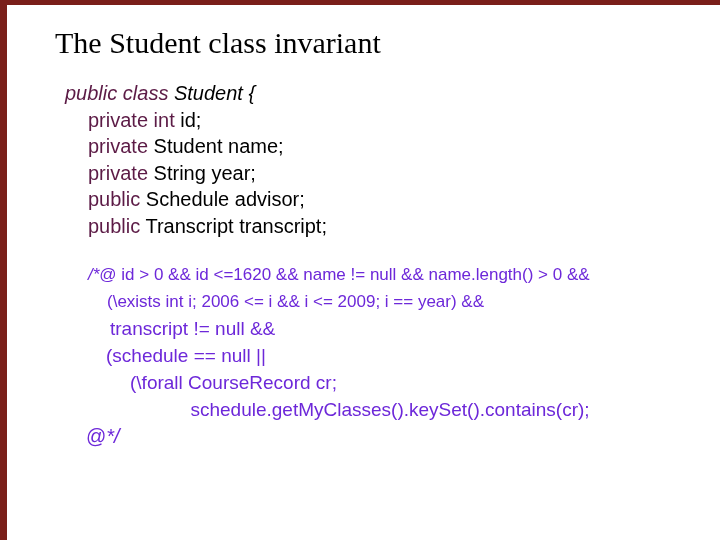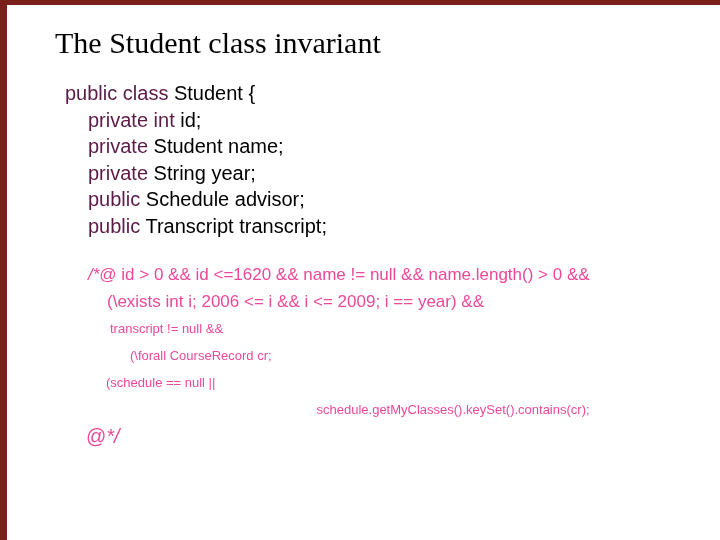--- a/index.html
+++ b/index.html
@@ -33,31 +33,31 @@
   }
   .code {
     position: absolute; left: 62px; top: 80px;
     color: #000000;
     font-size: 20px;
   }
   .decl {
     line-height: 26.5px;
     white-space: pre;
   }
-  .decl.first  { padding-left: 3px; }
+  .decl.first  { padding-left: 3px; font-style: italic; }
   .decl.indent { padding-left: 26px; }
   .kw { color: #5c1b46; }
   .invariant { margin-top: 22px; }
   .inv-line {
     line-height: 27px;
     white-space: pre;
-    color: #ec4899;
+    color: #6d28d9;
   }
   .s17 { font-size: 17px; }
-  .s19 { font-size: 13px; }
+  .s19 { font-size: 19px; }
   .s20 { font-size: 20px; }
   .italic { font-style: italic; }
   .il1 { padding-left: 26px; }
   .il2 { padding-left: 45px; }
   .il3 { padding-left: 48px; }
   .il4 { padding-left: 44px; }
   .il5 { padding-left: 68px; }
   .il6 { padding-left: 123px; text-align: right; }
   .il7 { padding-left: 121px; }
   .il8 { padding-left: 24px; }
@@ -76,19 +76,19 @@
     <div class="decl indent"><span class="kw">private int</span><span> id;</span></div>
     <div class="decl indent"><span class="kw">private</span><span> Student name;</span></div>
     <div class="decl indent"><span class="kw">private</span><span> String year;</span></div>
     <div class="decl indent"><span class="kw">public</span><span> Schedule advisor;</span></div>
     <div class="decl indent"><span class="kw">public</span><span> Transcript transcript;</span></div>
 
     <div class="invariant">
       <div class="inv-line s17 il1"><span class="italic">/*</span><span>@ id &gt; 0 &amp;&amp; id &lt;=1620 &amp;&amp; name != null &amp;&amp; name.length() &gt; 0 &amp;&amp;</span></div>
       <div class="inv-line s17 il2"><span>(\exists int i; 2006 &lt;= i &amp;&amp; i &lt;= 2009; i == year) &amp;&amp;</span></div>
       <div class="inv-line s19 il3"><span>transcript != null &amp;&amp;</span></div>
+      <div class="inv-line s19 il4"><span>(schedule == null ||</span></div>
       <div class="inv-line s19 il5"><span>(\forall CourseRecord cr;</span></div>
-      <div class="inv-line s19 il4"><span>(schedule == null ||</span></div>
       <div class="inv-line s19 il6"><span>schedule.getMyClasses().keySet().contains(cr);</span></div>
       <div class="inv-line s20 il8"><span>@</span><span class="italic">*/</span></div>
     </div>
   </div>
 </div>
 
 </body></html>

